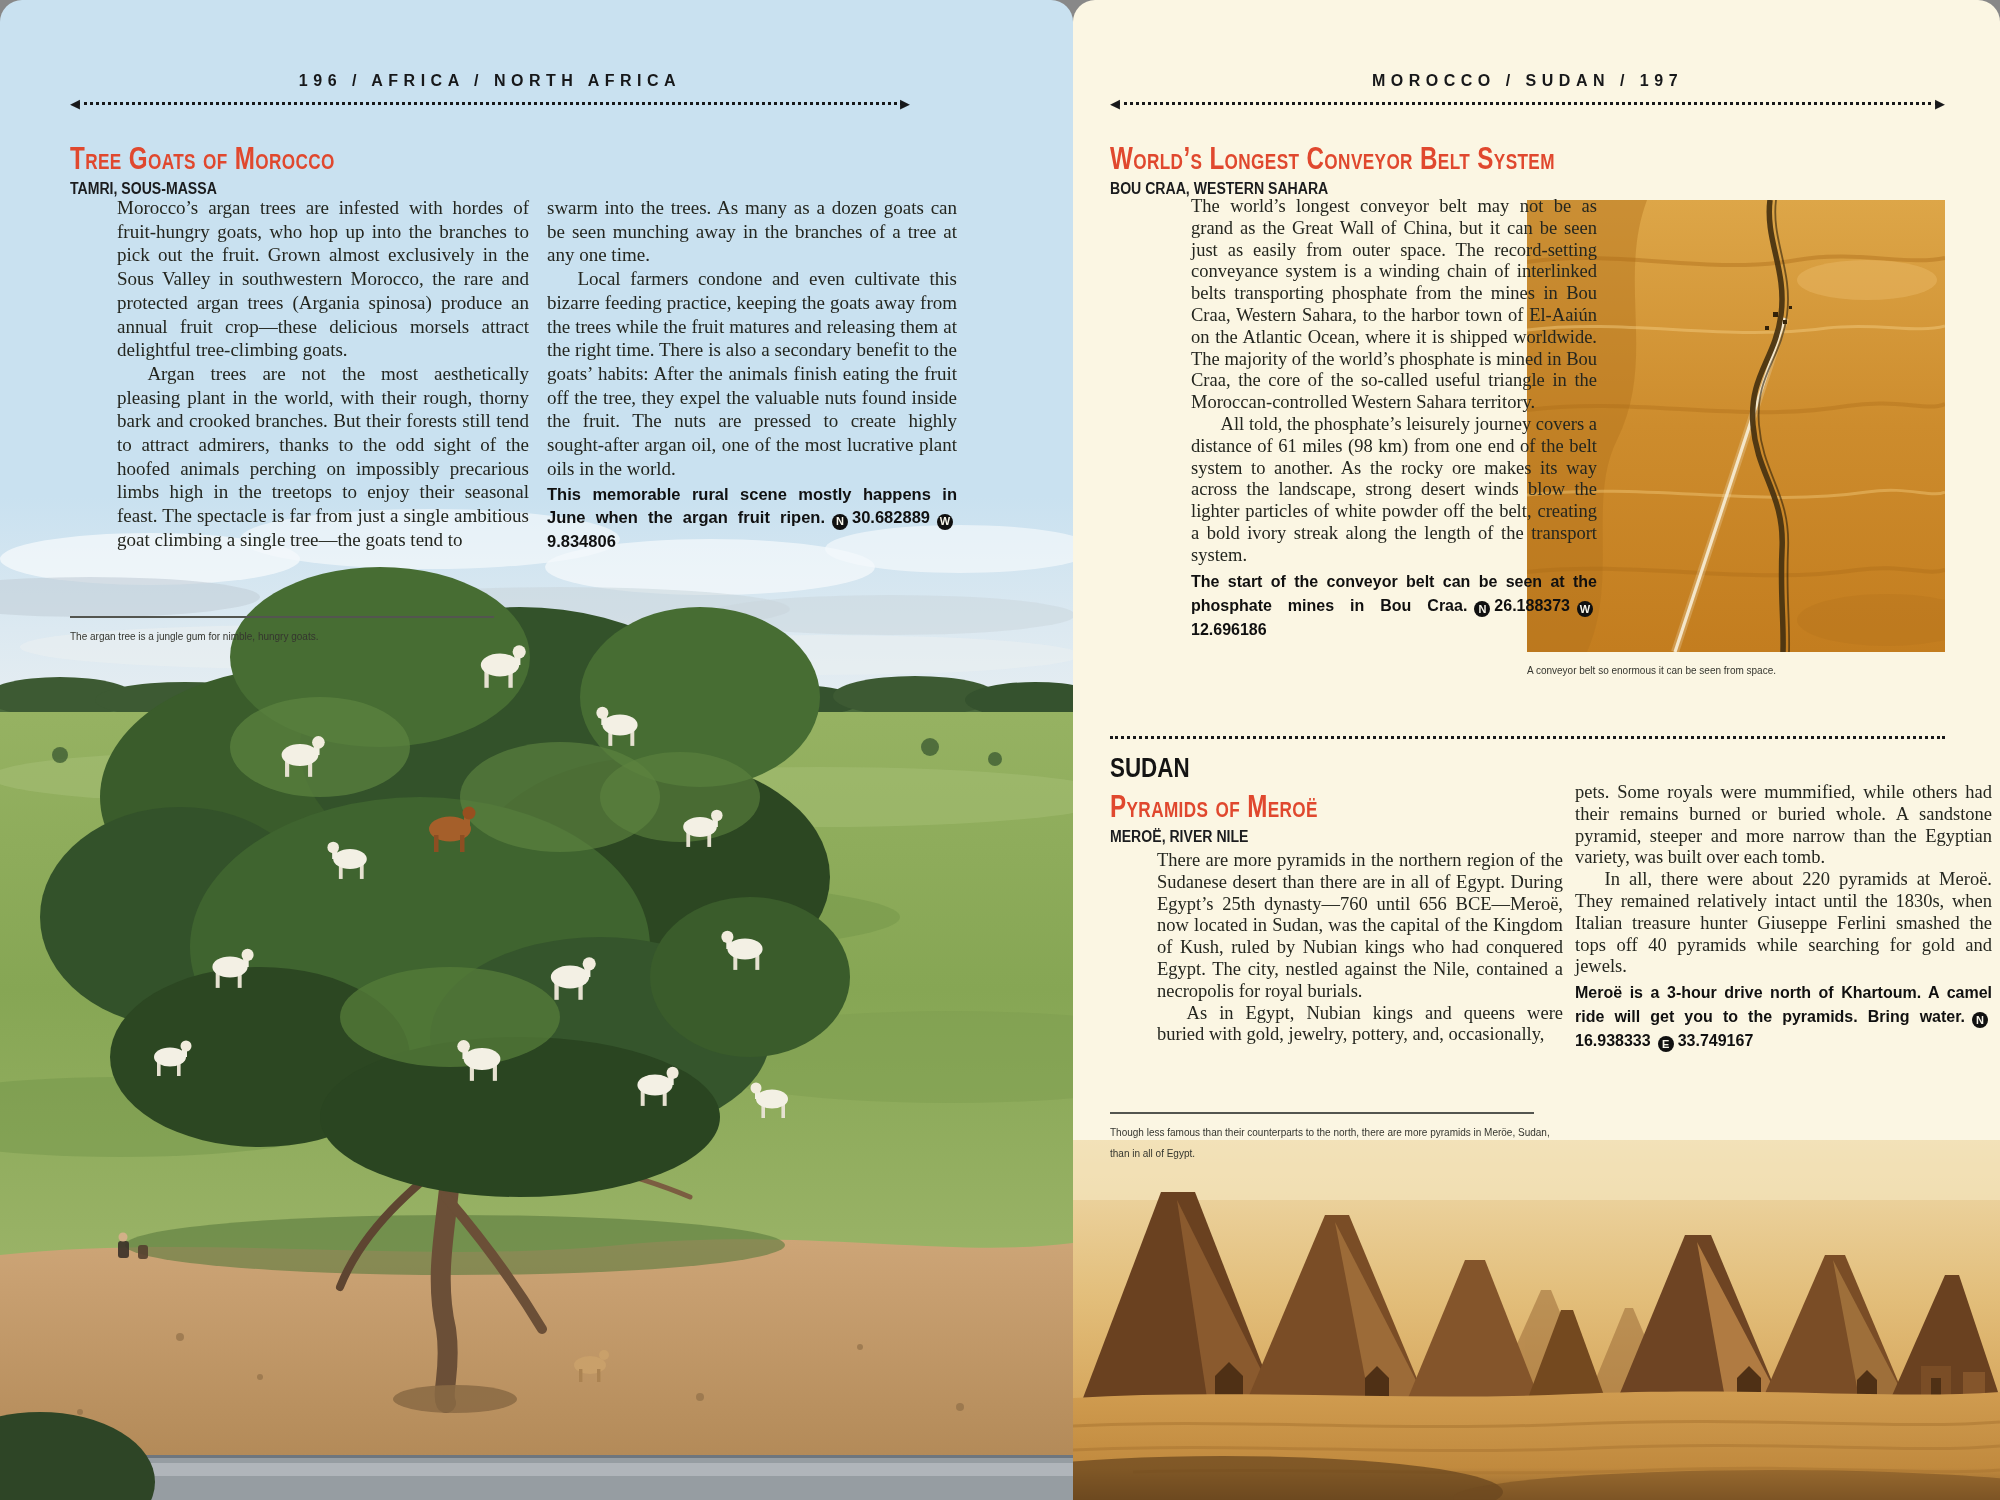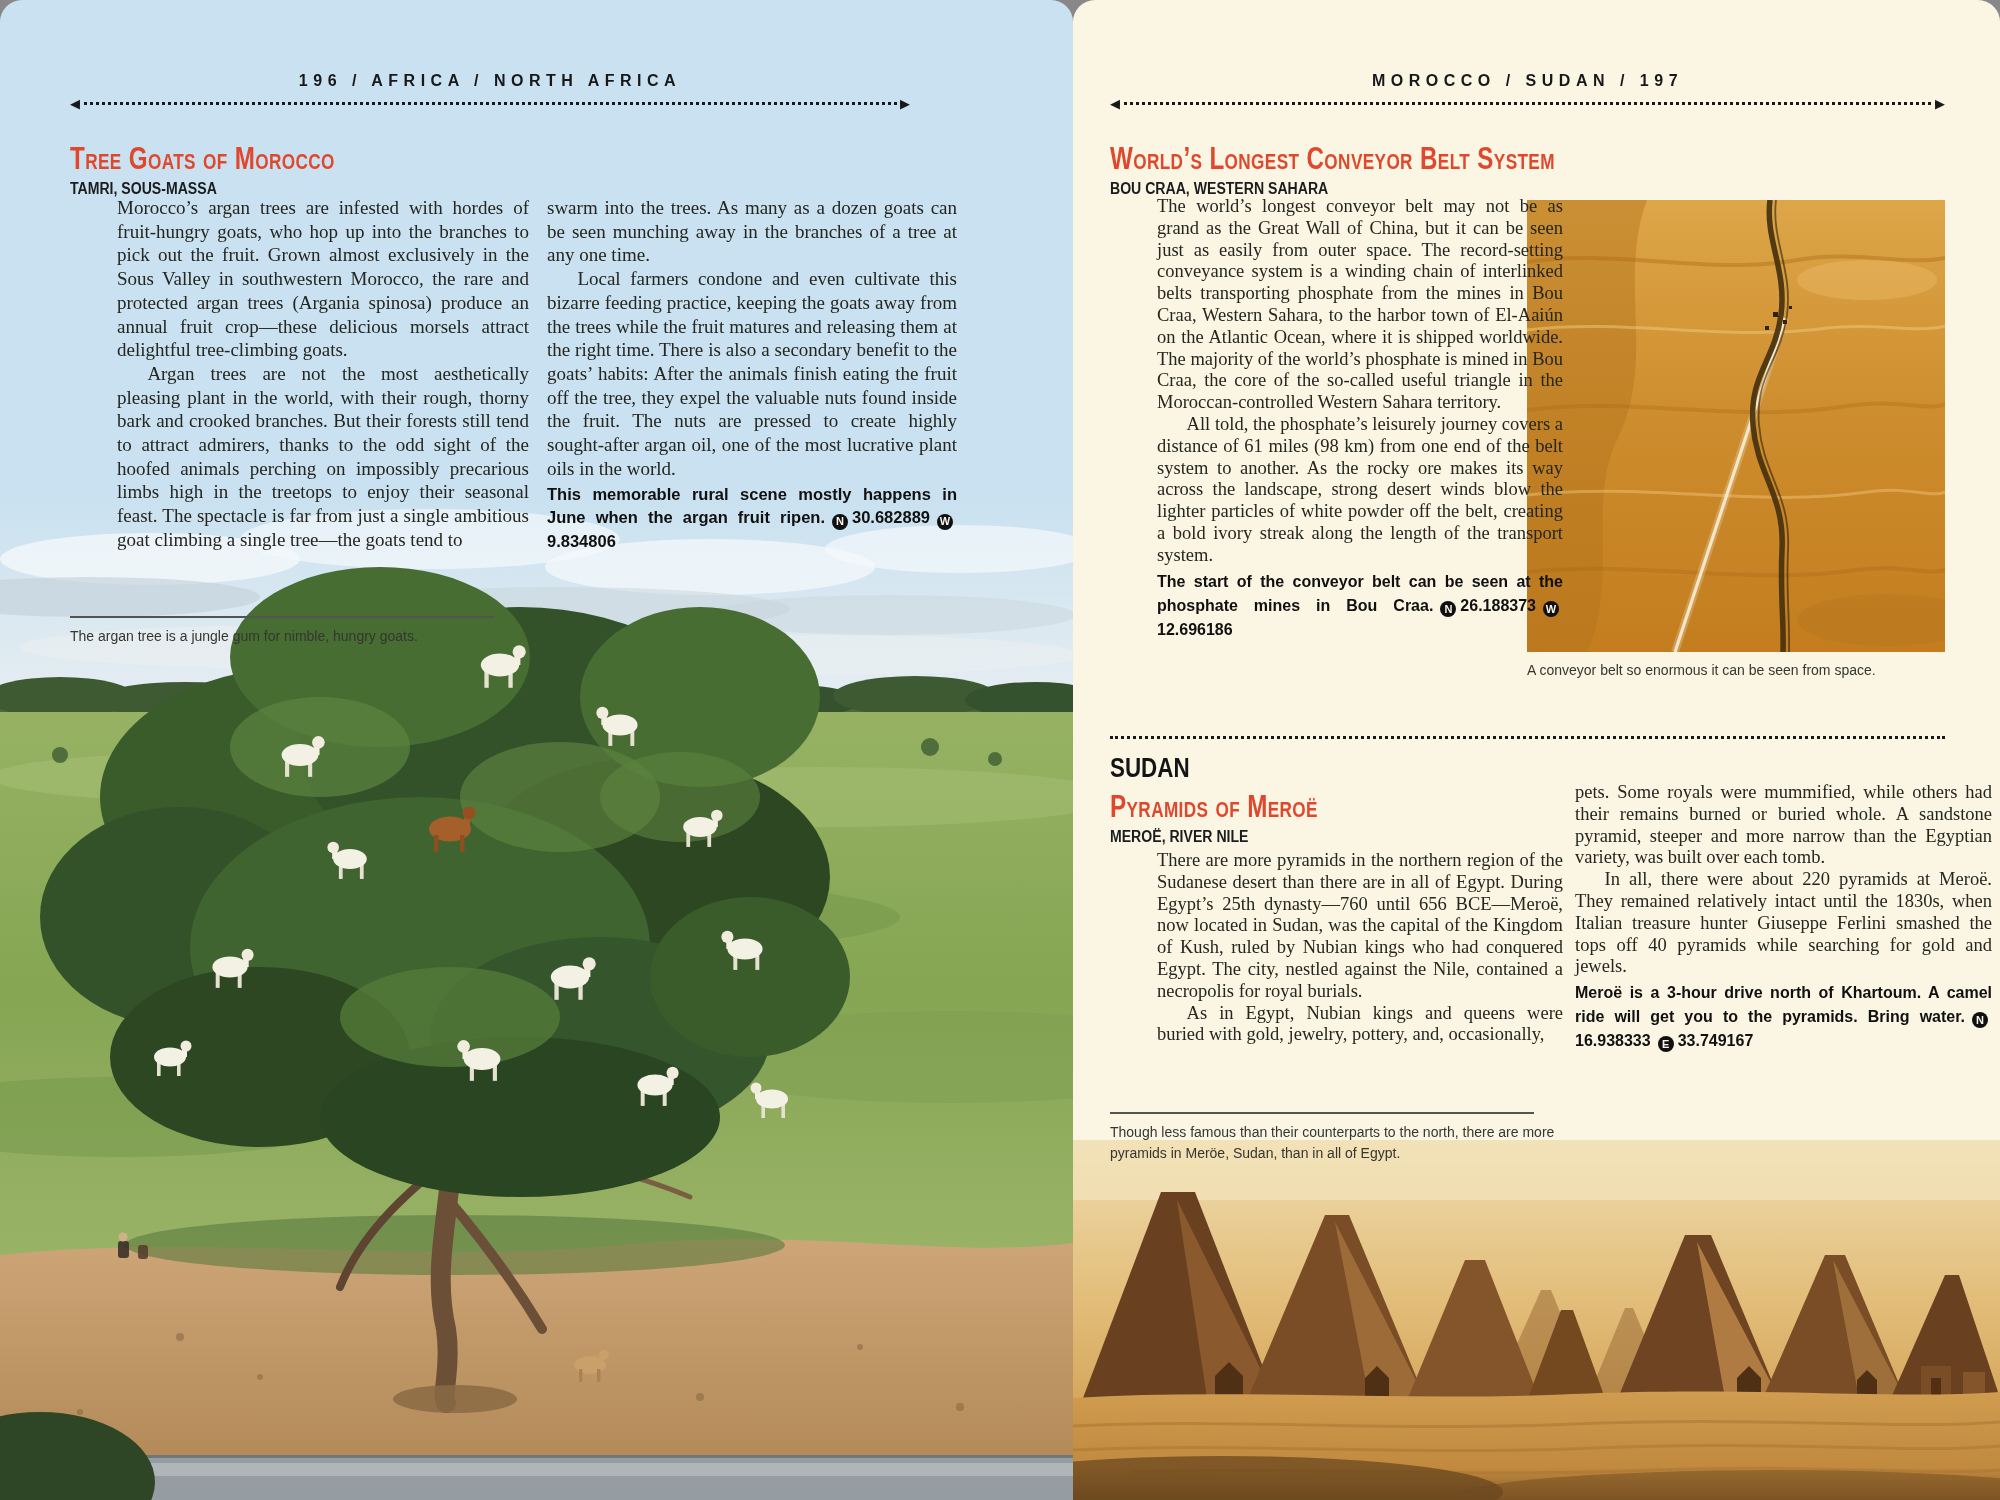--- a/index.html
+++ b/index.html
@@ -59,21 +59,21 @@
     display:inline-flex; align-items:center; justify-content:center;
     width:16px; height:16px; border-radius:50%;
     background:#101010; color:#f7f5ea;
     font-size:11px; font-weight:700; font-family:"Liberation Sans", sans-serif;
     vertical-align:-2px; margin:0 4px 0 7px;
   }
   .coordval { white-space:nowrap; }
 
   .photo-cap { position:absolute; z-index:6; font-family:"Liberation Sans", sans-serif; }
   .cap-rule { border-top:2px solid #53554f; margin-bottom:8px; }
-  .cap-text { font-size:14px; line-height:21px; color:#35362f; }
+  .cap-text { font-size:10px; line-height:21px; color:#35362f; }
 
   .divider { position:absolute; z-index:5; height:0; border-top:3px dotted #17181a; }
 
   figure { position:absolute; z-index:1; }
   figure svg { display:block; width:100%; height:100%; }
 </style>
 </head>
 <body>
 
 <div class="spread">
@@ -261,21 +261,21 @@
     <div class="head-rule">
       <span class="arr">◀</span>
       <span class="dots"></span>
       <span class="arr">▶</span>
     </div>
   </div>
 
   <h1 class="art-title" style="left:1110px; top:141px;">World’s Longest Conveyor Belt System</h1>
   <div class="art-loc" style="left:1110px; top:180px;">BOU CRAA, WESTERN SAHARA</div>
 
-  <div class="body-col right-body" style="left:1110px; top:196px; width:406px;">
+  <div class="body-col right-body" style="left:1144px; top:196px; width:406px;">
     <p>The world’s longest conveyor belt may not be as grand as the Great Wall of China, but it can be seen just as easily from outer space. The record-setting conveyance system is a winding chain of interlinked belts transporting phosphate from the mines in Bou Craa, Western Sahara, to the harbor town of El-Aaiún on the Atlantic Ocean, where it is shipped worldwide. The majority of the world’s phosphate is mined in Bou Craa, the core of the so-called useful triangle in the Moroccan-controlled Western Sahara territory.</p>
     <p class="ind">All told, the phosphate’s leisurely journey covers a distance of 61 miles (98 km) from one end of the belt system to another. As the rocky ore makes its way across the landscape, strong desert winds blow the lighter particles of white powder off the belt, creating a bold ivory streak along the length of the transport system.</p>
     <p class="note note-r"><span>The start of the conveyor belt can be seen at the phosphate mines in Bou Craa.</span><span class="badge">N</span><span class="coordval">26.188373</span><span class="badge">W</span><span class="coordval">12.696186</span></p>
   </div>
 
   <figure style="left:1527px; top:200px; width:418px; height:452px;">
     <svg viewBox="0 0 418 452" preserveAspectRatio="none">
       <defs>
         <linearGradient id="desG" x1="0" y1="0" x2="0" y2="1">
           <stop offset="0" stop-color="#dda648"></stop>

